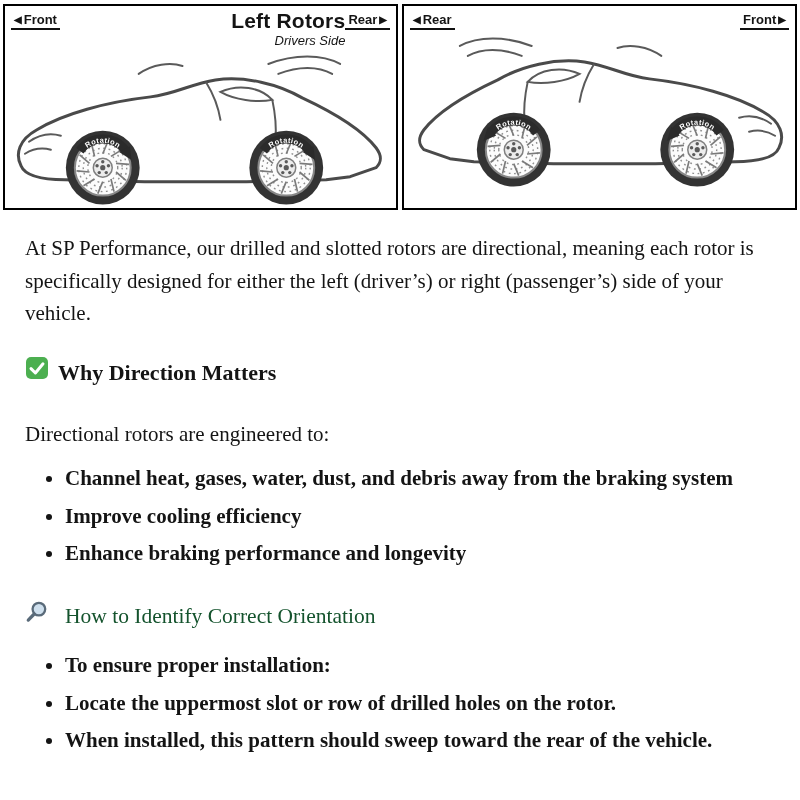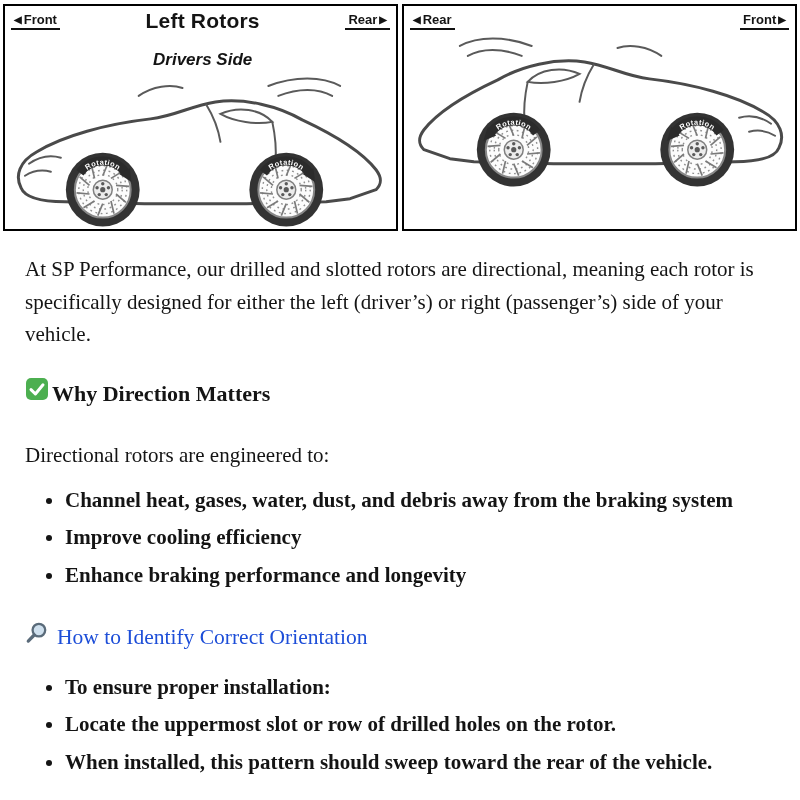--- a/index.html
+++ b/index.html
@@ -4,43 +4,43 @@
 <style>
   html,body{margin:0;padding:0;background:#fff;}
   body{width:800px;color:#141414;font-family:"Liberation Serif",serif;}
 
   
   .figure{display:flex;gap:4px;padding:4px 3px 2px 3px;box-sizing:border-box;}
   .panel{flex:1;border:2px solid #000;background:#fff;padding:2px 6px 0 6px;box-sizing:border-box;min-width:0;}
   .panel-header{display:flex;align-items:flex-start;justify-content:space-between;font-family:"Liberation Sans",sans-serif;}
   .dir{font-weight:bold;font-size:13px;border-bottom:2px solid #111;display:inline-flex;align-items:center;gap:2px;padding:1px 3px 1px 3px;margin-top:3px;white-space:nowrap;}
   .tri{font-size:10px;line-height:1;}
-  .titleblock{flex:1;text-align:center;line-height:1.1;padding-top:1px;}
+  .titleblock{flex:1;text-align:right;line-height:1.1;padding-top:1px;}
   .ptitle{font-size:21px;font-weight:bold;letter-spacing:.2px;}
-  .psub{font-size:17px;font-weight:bold;font-style:italic;margin-top:19px;}
+  .psub{font-size:13px;font-weight:normal;font-style:italic;margin-top:2px;}
   .carsvg{width:100%;display:block;margin-top:2px;}
 
   
   .body-line{fill:#fff;stroke:#4a4a4a;stroke-width:3;stroke-linejoin:round;}
   .detail{fill:none;stroke:#5a5a5a;stroke-width:2;stroke-linecap:round;}
   .arch{fill:#333;}
   .rotor-face{fill:#fcfcfc;stroke:#888;stroke-width:2;}
   .ring{fill:none;stroke:#909090;stroke-width:1.4;stroke-dasharray:1.8 3.6;}
   .slot{stroke:#7a7a7a;stroke-width:1.7;}
   .hub{fill:#ececec;stroke:#808080;stroke-width:1.5;}
   .lug{fill:#5a5a5a;}
   .rot-band{fill:none;stroke:#2b2b2b;stroke-width:9;}
   .rot-text{font-family:"Liberation Sans",sans-serif;font-size:7.5px;font-weight:bold;fill:#fff;letter-spacing:.4px;}
   .ah{fill:#2b2b2b;}
 
   
   .content{padding:10px 26px 14px 25px;font-size:21px;line-height:1.55;}
   .intro{margin:10px 0 20px 0;}
-  .sec{font-size:22px;font-weight:bold;margin:26px 0 16px 0;display:flex;align-items:center;gap:3px;}
-  .sec2{font-size:21.5px;font-weight:normal;margin:30px 0 16px 0;display:flex;align-items:center;gap:9px;color:#1d4ed8;}
+  .sec{font-size:22px;font-weight:bold;margin:26px 0 16px 0;display:flex;align-items:center;gap:9px;}
+  .sec2{font-size:21.5px;font-weight:normal;margin:30px 0 16px 0;display:flex;align-items:center;gap:17px;color:#14532d;}
   .lead{margin:28px 0 8px 0;}
   ul{margin:12px 0 14px 14px;padding-left:26px;}
   li{margin:5px 0;font-weight:bold;}
   .icon{display:inline-block;flex:0 0 auto;}
 </style>
 </head>
 <body>
 
 <svg width="0" height="0" style="position:absolute" aria-hidden="true">
   <defs>

